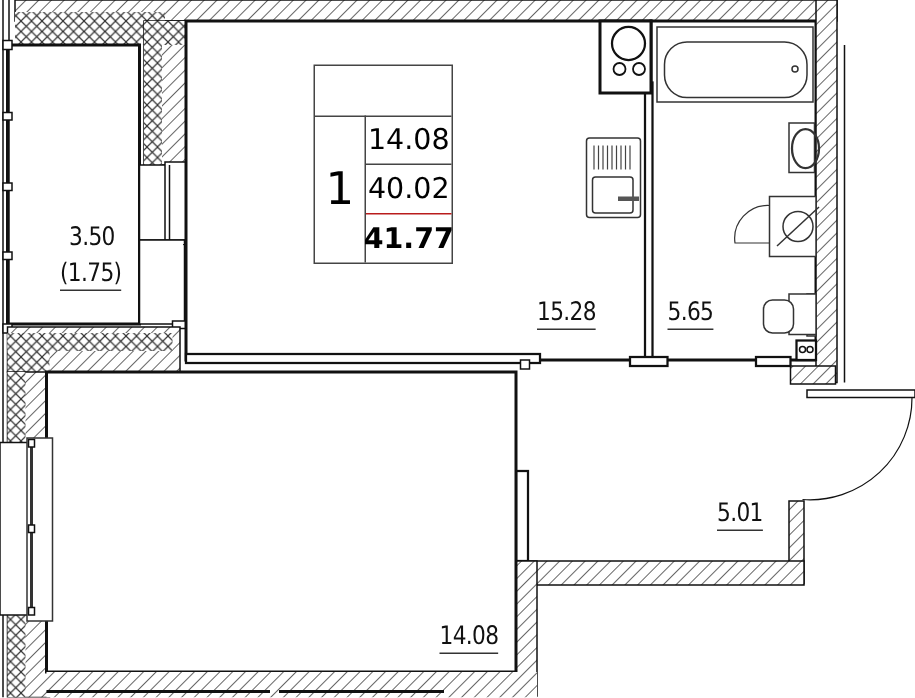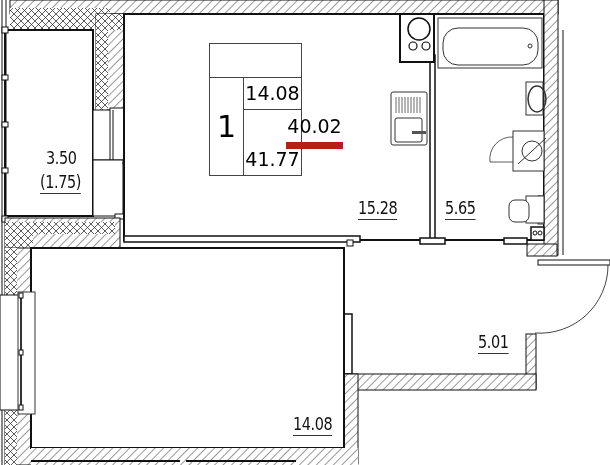--- a/index.html
+++ b/index.html
@@ -5,22 +5,22 @@
   html,body{margin:0;padding:0;background:#fff;}
   body{width:610px;height:465px;overflow:hidden;position:relative;font-family:"DejaVu Sans Condensed","DejaVu Sans",sans-serif;}
   svg{position:absolute;left:0;top:0;}
   .lbl{position:absolute;font-family:"DejaVu Sans",sans-serif;font-size:17px;color:#111;letter-spacing:-0.5px;transform:scaleX(0.85);transform-origin:left top;}
   .ul{border-bottom:1px solid #333;padding-bottom:1px;}
   .tbl{position:absolute;left:209px;top:43px;width:93px;height:133px;border:1px solid #444;box-sizing:border-box;}
   .tbl .top{position:absolute;left:0;top:0;width:91px;height:33px;border-bottom:1px solid #444;}
   .tbl .num{position:absolute;left:0;top:33px;width:33px;height:98px;border-right:1px solid #444;font-size:30px;display:flex;align-items:center;justify-content:center;font-family:"DejaVu Sans",sans-serif;}
   .tbl .cell{position:absolute;left:34px;width:57px;height:32px;font-size:19px;display:flex;align-items:center;justify-content:center;font-family:"DejaVu Sans",sans-serif;transform-origin:center;}
   .tbl .c1{top:33px;border-bottom:1px solid #444;}
-  .tbl .c2{top:66px;border-bottom:7px solid #b91c1c;margin-left:42px;}
-  .tbl .c3{top:99px;}
+  .tbl .c2{top:66px;border-bottom:1px solid #b91c1c;}
+  .tbl .c3{top:99px;font-weight:bold;}
 </style>
 </head>
 <body>
 
 <svg width="610" height="465" viewBox="0 0 610 465">
   <defs>
     <pattern id="hatch" width="6" height="6" patternUnits="userSpaceOnUse" patternTransform="rotate(45)">
       <rect width="6" height="6" fill="#fff"></rect>
       <line x1="0" y1="0" x2="0" y2="6" stroke="#333" stroke-width="1"></line>
     </pattern>

